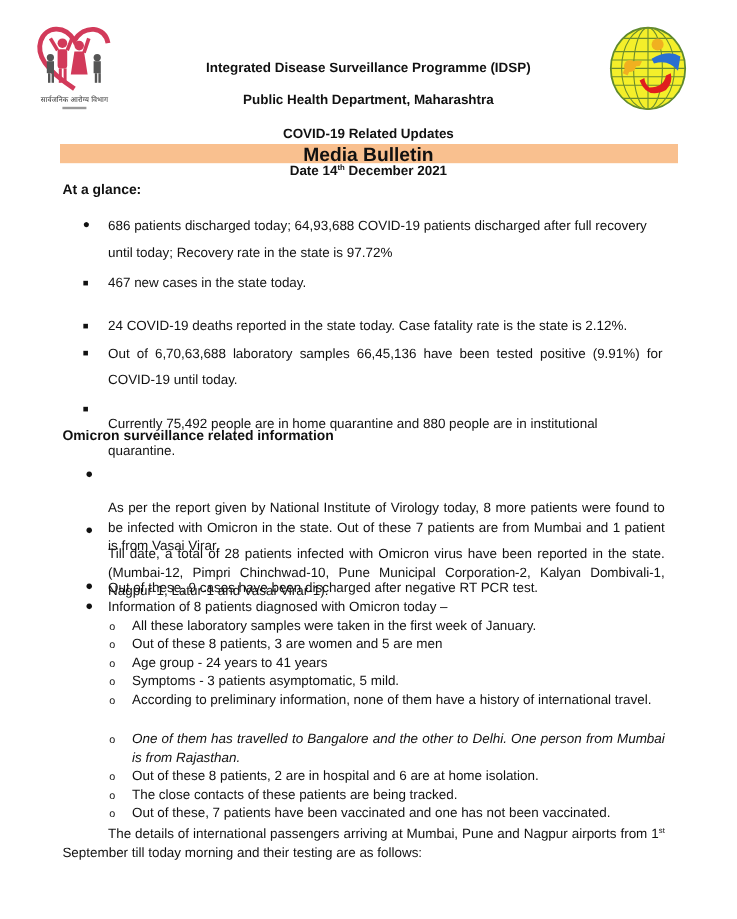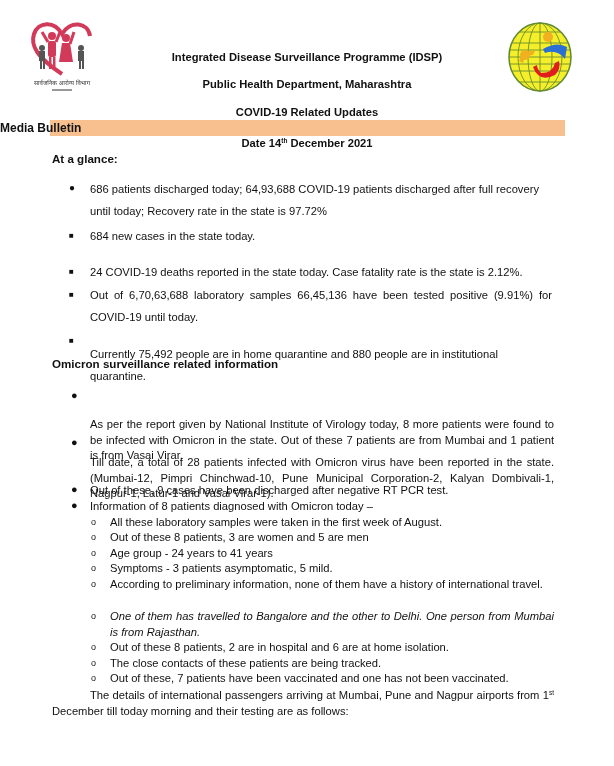--- a/index.html
+++ b/index.html
@@ -6,21 +6,21 @@
   body {
     width: 614px; height: 766px; position: relative; overflow: hidden;
     font-family: "Liberation Sans", "DejaVu Sans", sans-serif;
     color: #111; font-size: 11.2px;
   }
   .abs { position: absolute; }
   .logo-left { left: 28px; top: 16px; width: 68px; height: 80px; }
   .logo-right { left: 505px; top: 19px; width: 70px; height: 76px; }
   .hdr { left: 0; width: 614px; text-align: center; font-weight: bold; font-size: 11.2px; }
   .band { left: 50px; top: 120px; width: 515px; height: 16px; background: #F9C08F; }
-  .band-text { left: 0; width: 614px; top: 121px; text-align: left; font-weight: bold; font-size: 12px; }
+  .band-text { left: 0; width: 614px; top: 121px; text-align: center; font-weight: bold; font-size: 16px; }
   sup { font-size: 6.5px; vertical-align: 4px; line-height: 0; }
   .section-title { left: 52px; font-weight: bold; font-size: 11.6px; }
   .gitem { position: absolute; left: 90px; width: 462px; line-height: 22px; }
   .gbullet { position: absolute; left: 69px; font-size: 10px; }
   .oitem { position: absolute; left: 90px; width: 464px; line-height: 15.5px; text-align: justify; }
   .obullet { position: absolute; left: 71px; font-size: 11px; }
   .sitem { position: absolute; left: 110px; width: 444px; line-height: 15.5px; text-align: justify; }
   .sbullet { position: absolute; left: 91px; font-size: 9px; }
   .para { position: absolute; left: 52px; width: 502px; line-height: 16px; text-align: justify; }
   .indent { display: inline-block; width: 38px; }
@@ -85,21 +85,21 @@
   <span>Date 14</span><sup>th</sup><span> December 2021</span>
 </div>
 
 <div class="abs section-title" style="top:152px;">At a glance:</div>
 
 <div>
   <span class="gbullet" style="top:182px;">●</span>
   <div class="gitem" style="top:178px;">686 patients discharged today; 64,93,688 COVID-19 patients discharged after full recovery until today; Recovery rate in the state is 97.72%</div>
 
   <span class="gbullet" style="top:231px;font-size:8px;">■</span>
-  <div class="gitem" style="top:225px;">684 new cases in the state today.</div>
+  <div class="gitem" style="top:225px;">467 new cases in the state today.</div>
 
   <span class="gbullet" style="top:267px;font-size:8px;">■</span>
   <div class="gitem" style="top:261px;">24 COVID-19 deaths reported in the state today. Case fatality rate is the state is 2.12%.</div>
 
   <span class="gbullet" style="top:290px;font-size:8px;">■</span>
   <div class="gitem" style="top:284px;text-align:justify;">Out of 6,70,63,688 laboratory samples 66,45,136 have been tested positive (9.91%) for COVID-19 until today.</div>
 
   <span class="gbullet" style="top:336px;font-size:8px;">■</span>
   <div class="gitem" style="top:343px;">Currently 75,492 people are in home quarantine and 880 people are in institutional quarantine.</div>
 </div>
@@ -115,21 +115,21 @@
 
   <span class="obullet" style="top:483px;">●</span>
   <div class="oitem" style="top:483px;">Out of these, 9 cases have been discharged after negative RT PCR test.</div>
 
   <span class="obullet" style="top:499px;">●</span>
   <div class="oitem" style="top:499px;">Information of 8 patients diagnosed with Omicron today –</div>
 </div>
 
 <div>
   <span class="sbullet" style="top:517px;">o</span>
-  <div class="sitem" style="top:515px;">All these laboratory samples were taken in the first week of August.</div>
+  <div class="sitem" style="top:515px;">All these laboratory samples were taken in the first week of January.</div>
 
   <span class="sbullet" style="top:532px;">o</span>
   <div class="sitem" style="top:530px;">Out of these 8 patients, 3 are women and 5 are men</div>
 
   <span class="sbullet" style="top:548px;">o</span>
   <div class="sitem" style="top:546px;">Age group - 24 years to 41 years</div>
 
   <span class="sbullet" style="top:563px;">o</span>
   <div class="sitem" style="top:561px;">Symptoms - 3 patients asymptomatic, 5 mild.</div>
 
@@ -142,13 +142,13 @@
   <span class="sbullet" style="top:642px;">o</span>
   <div class="sitem" style="top:640px;">Out of these 8 patients, 2 are in hospital and 6 are at home isolation.</div>
 
   <span class="sbullet" style="top:658px;">o</span>
   <div class="sitem" style="top:656px;">The close contacts of these patients are being tracked.</div>
 
   <span class="sbullet" style="top:673px;">o</span>
   <div class="sitem" style="top:671px;">Out of these, 7 patients have been vaccinated and one has not been vaccinated.</div>
 </div>
 
-<div class="para" style="top:687px;"><span class="indent"></span><span>The details of international passengers arriving at Mumbai, Pune and Nagpur airports from 1</span><sup>st</sup><span> December till today morning and their testing are as follows:</span></div>
+<div class="para" style="top:687px;"><span class="indent"></span><span>The details of international passengers arriving at Mumbai, Pune and Nagpur airports from 1</span><sup>st</sup><span> September till today morning and their testing are as follows:</span></div>
 
 </body></html>

